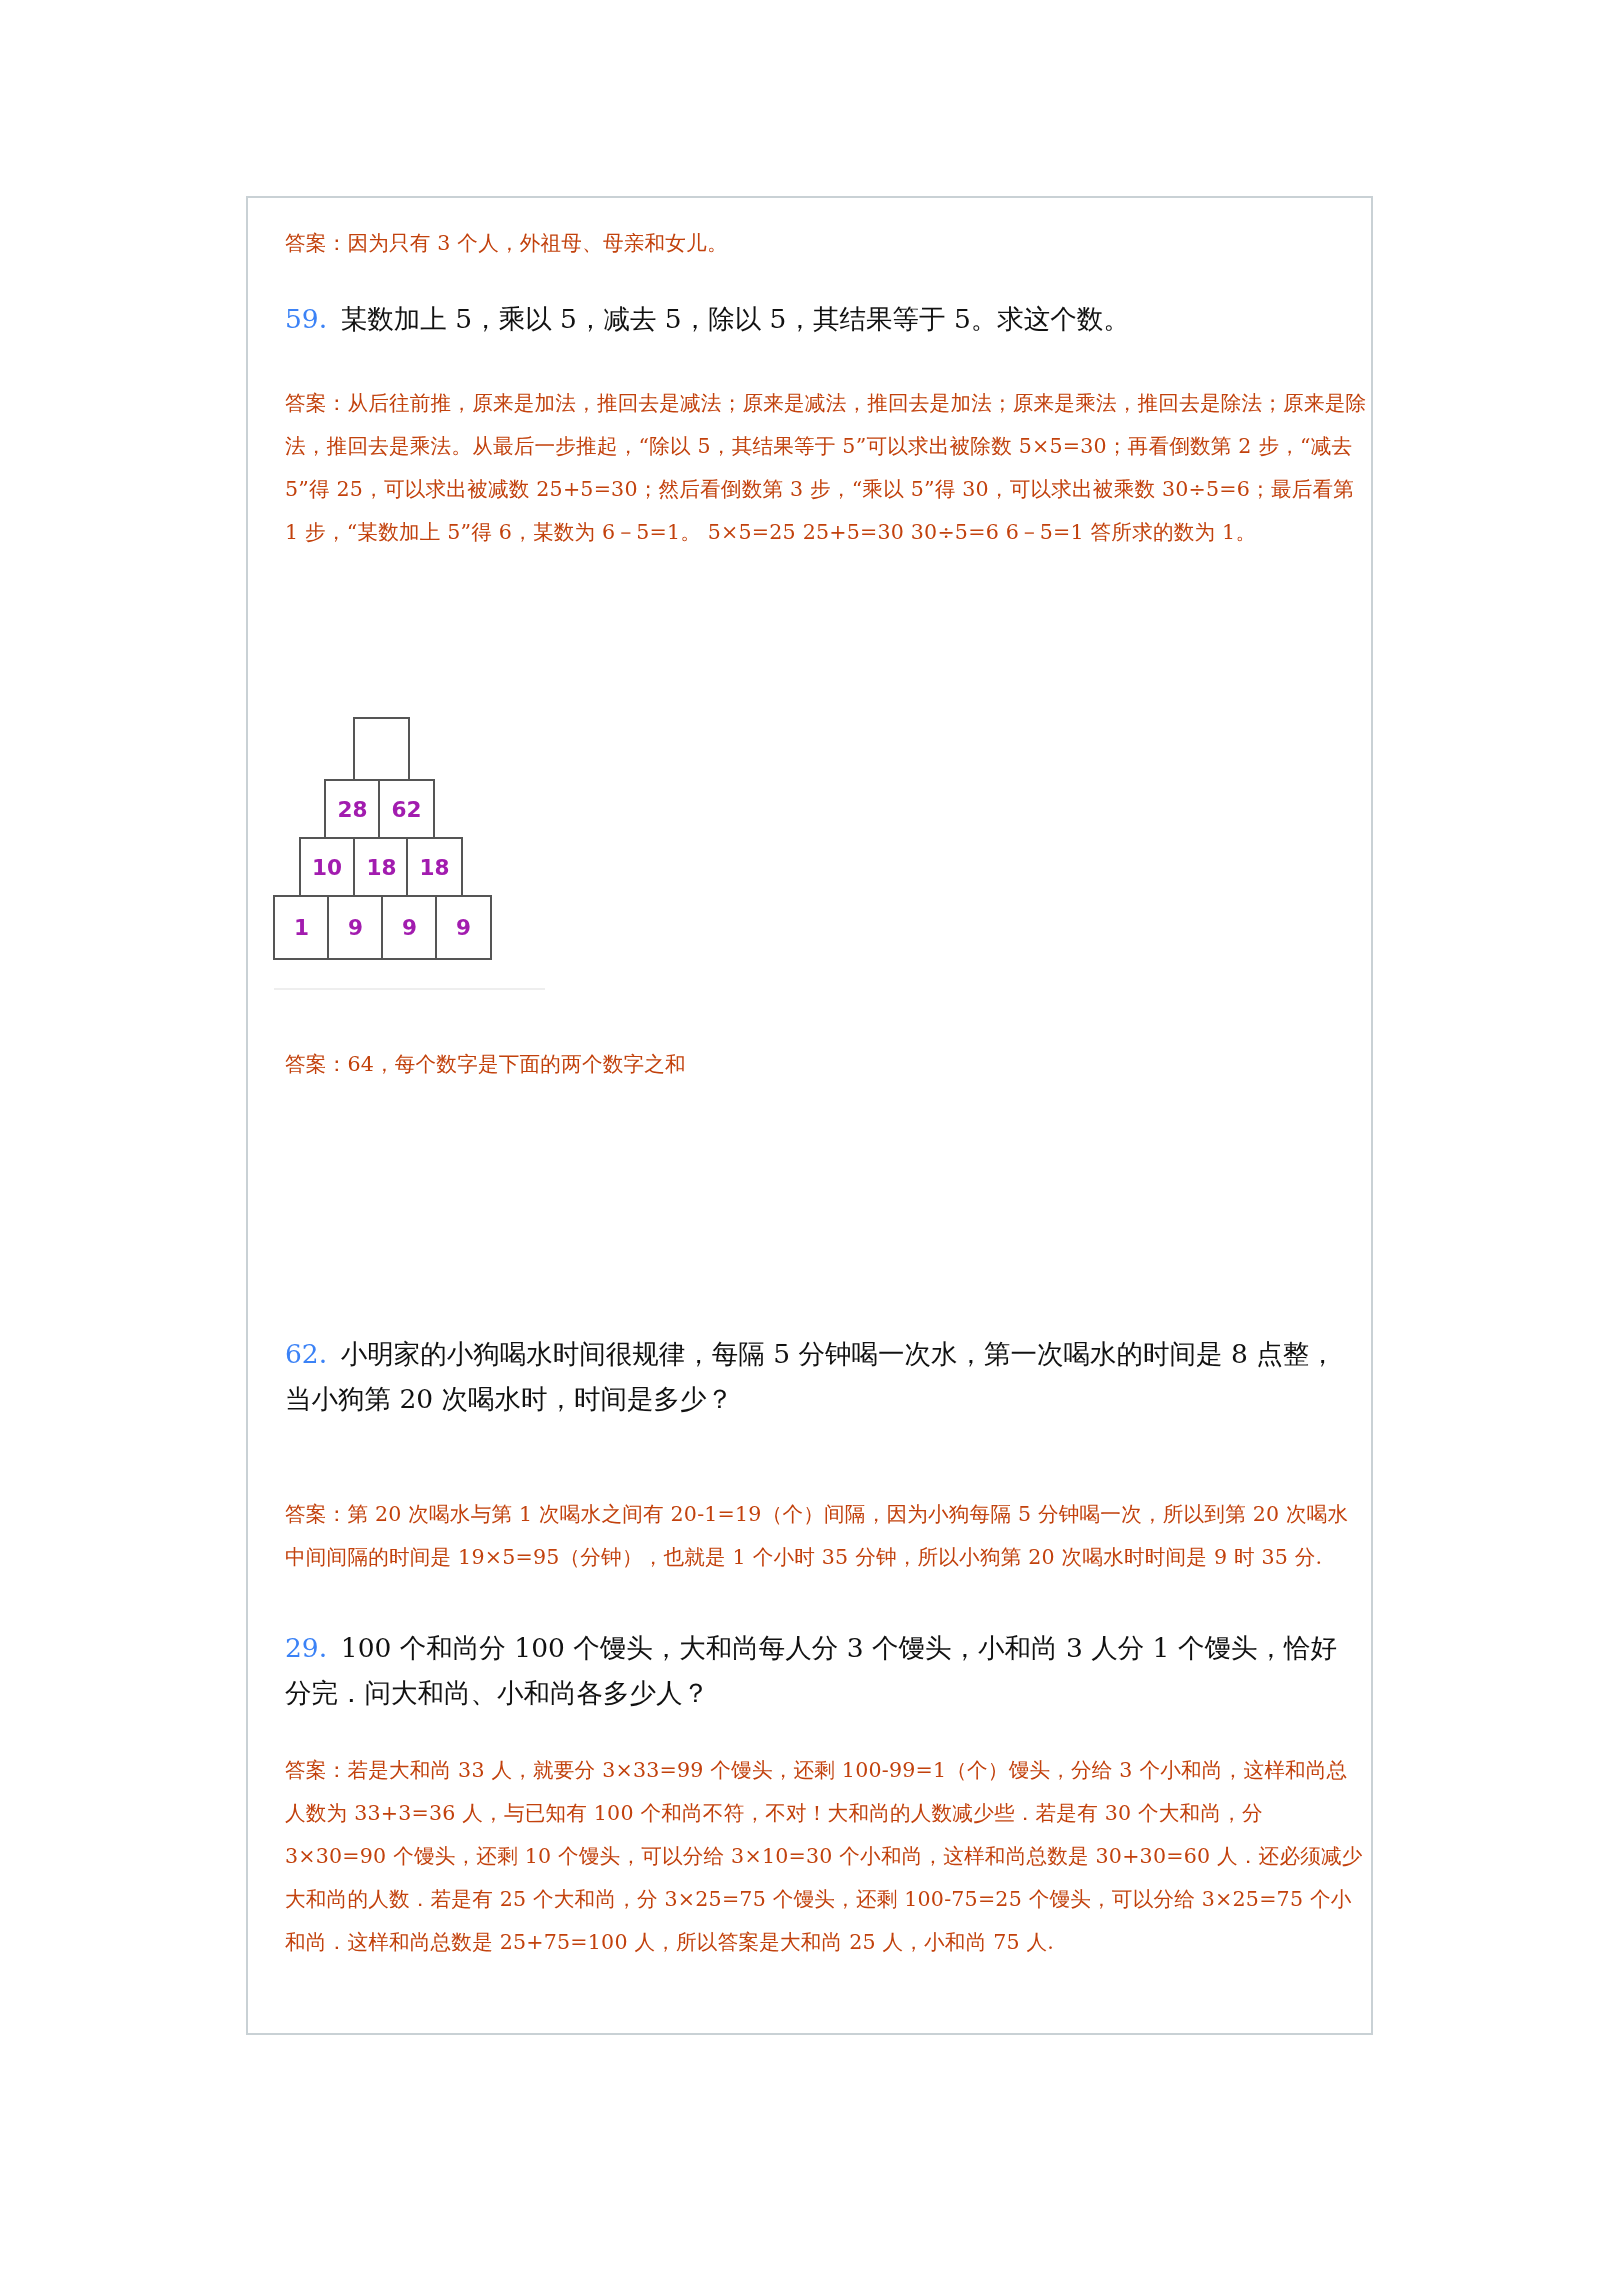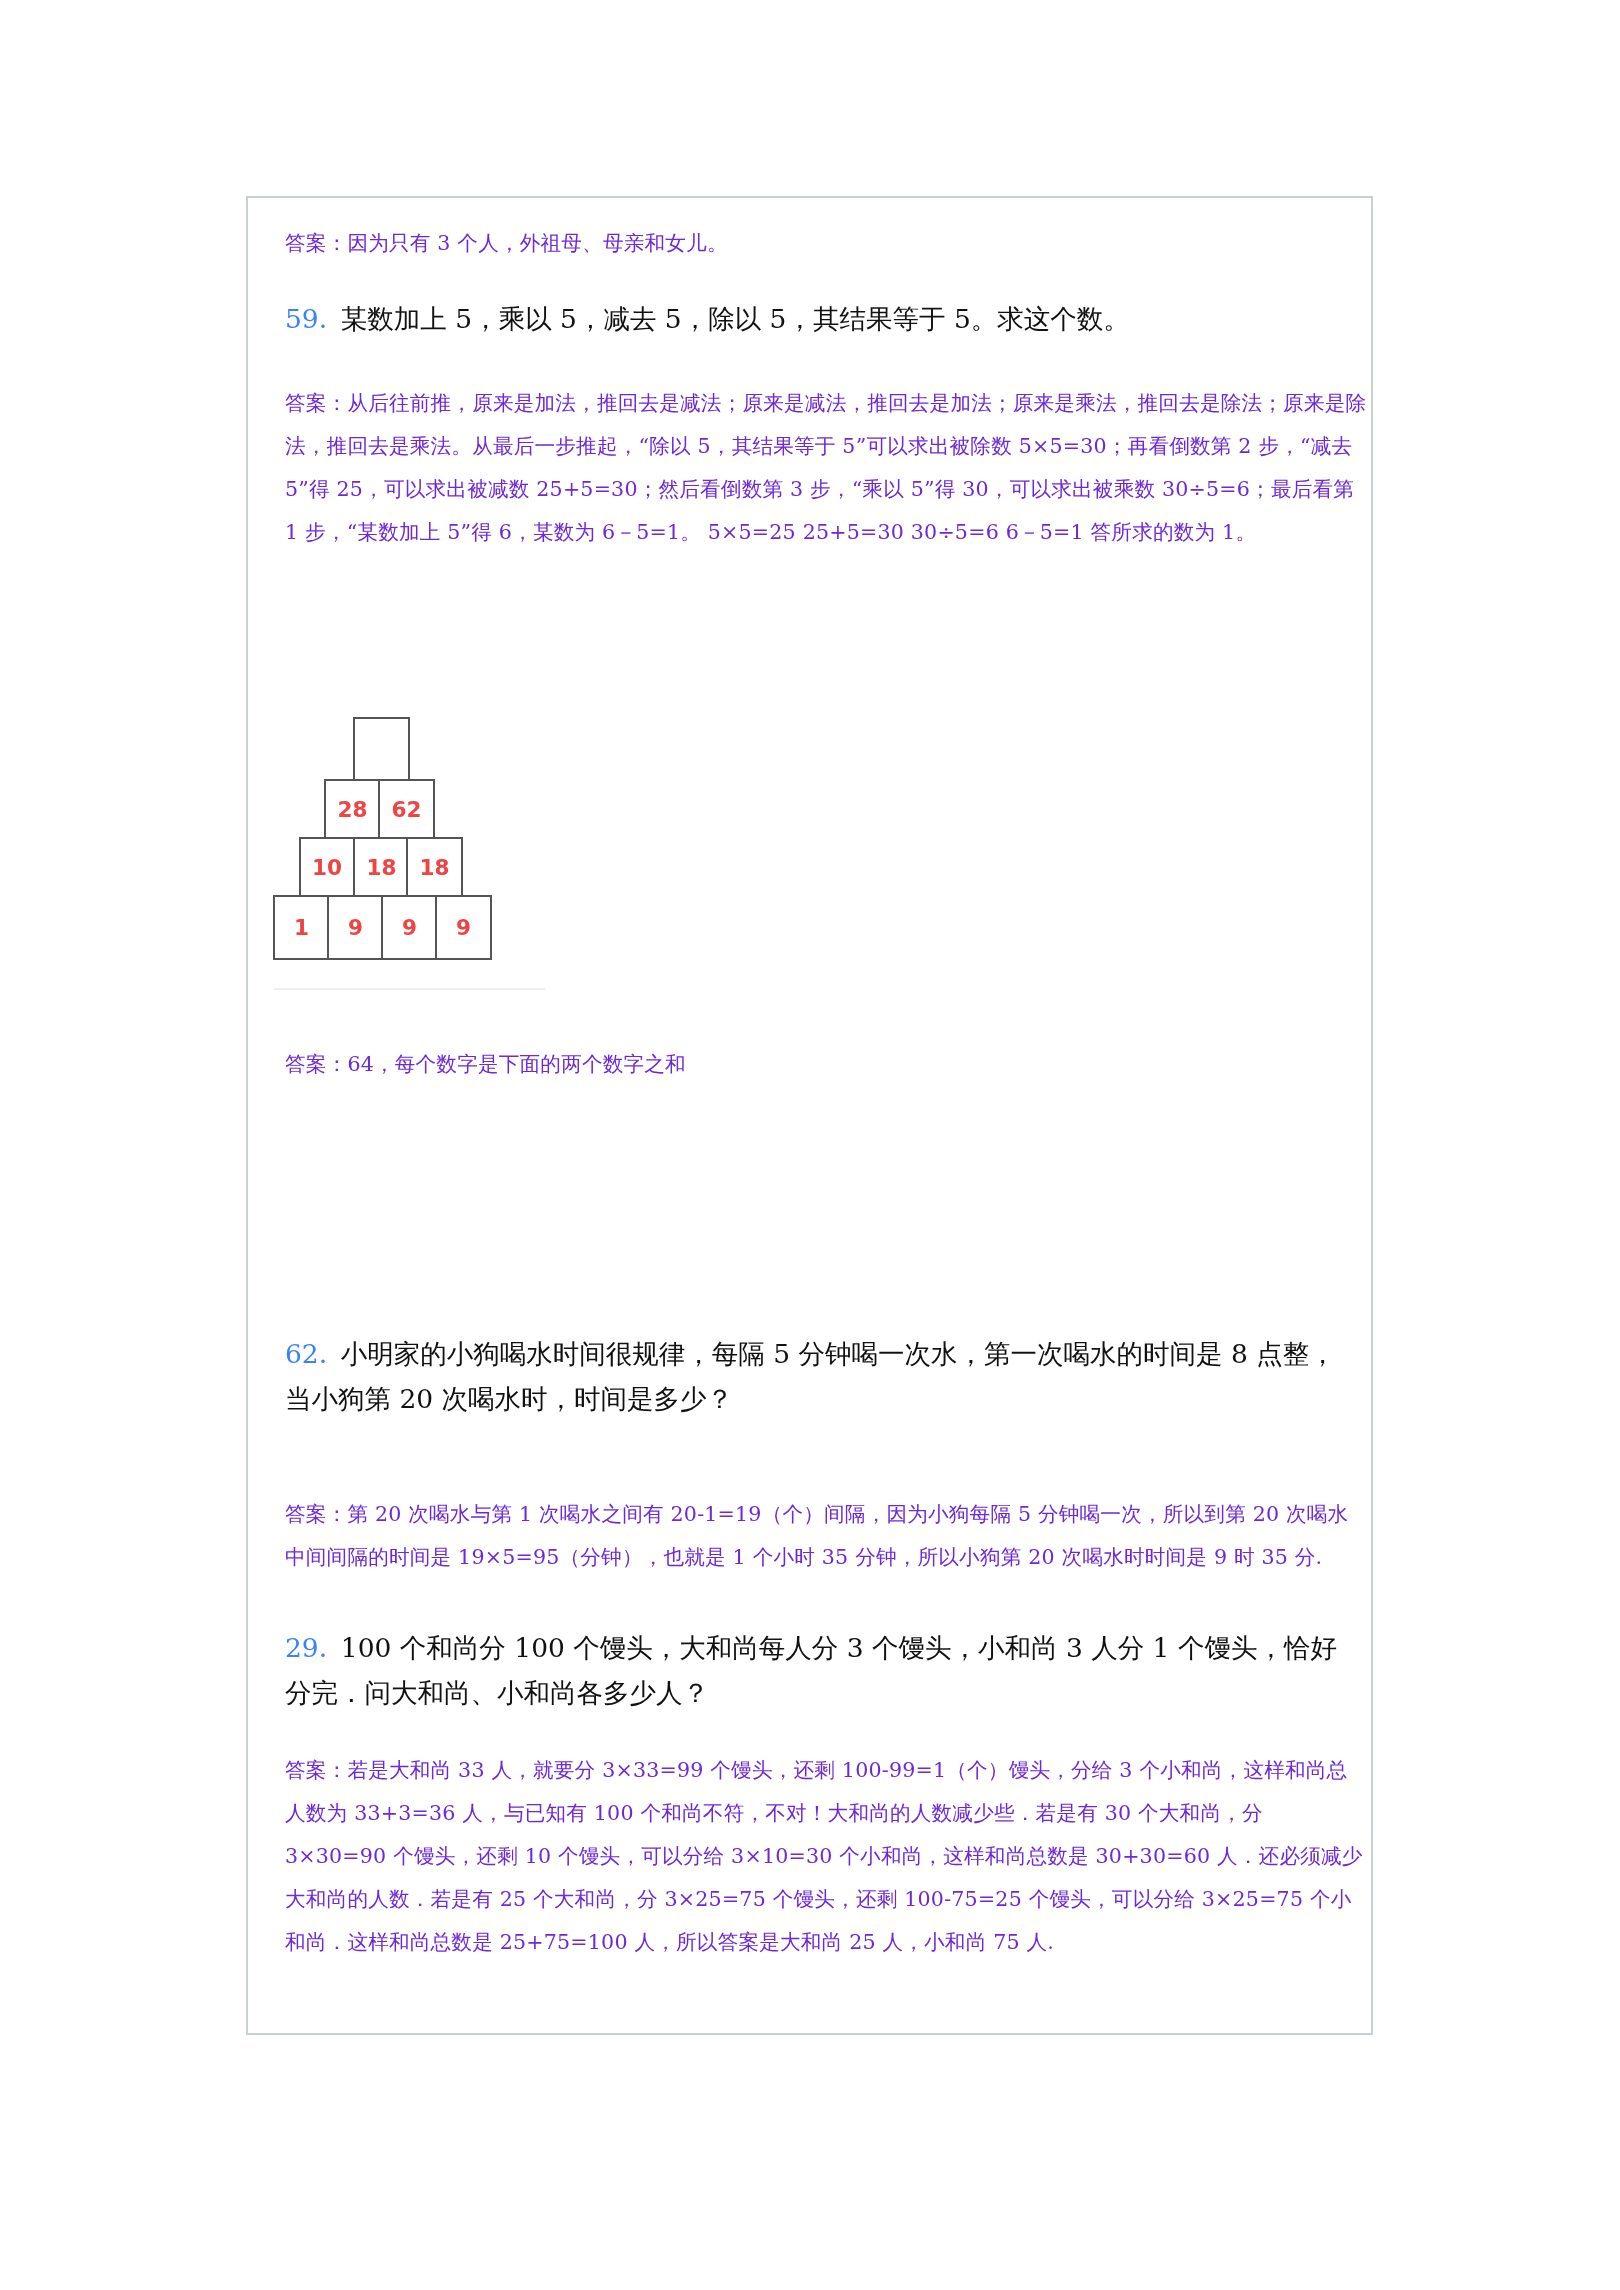--- a/index.html
+++ b/index.html
@@ -2,27 +2,27 @@
 <html><head>
 <meta charset="utf-8">
 <style>
   html, body { margin:0; padding:0; background:#ffffff; }
   body { width:1620px; height:2291px; position:relative; font-family:"DejaVu Serif","Liberation Serif",serif; }
   .frame {
     position:absolute; left:246px; top:196px; width:1127px; height:1839px;
     border:2px solid #c9d1d5; box-sizing:border-box; background:#fff;
   }
   .blk { position:absolute; left:37px; right:9.8px; }
-  .ans { color:#6d28d9; font-size:20.6px; line-height:43px; letter-spacing:0.2px; }
+  .ans { color:#c2410c; font-size:20.6px; line-height:43px; letter-spacing:0.2px; }
   .q { color:#111; font-size:26.5px; line-height:45px; }
   .qnum { color:#3b82f6; margin-right:13.7px; }
   .pyramid { position:absolute; left:31px; top:519px; width:265px; height:274px; }
   .cell { position:absolute; width:57px; height:61px; border:2.9px solid #555; box-sizing:border-box;
           display:flex; align-items:center; justify-content:center; font-family:"DejaVu Sans",sans-serif;
-          font-size:21.6px; color:#ef4444; font-weight:bold; background:#fff; }
+          font-size:21.6px; color:#a21caf; font-weight:bold; background:#fff; }
   .baseline { position:absolute; left:25.5px; top:790px; width:271px; height:2px; background:#eee; }
 </style>
 </head>
 <body>
 
 <div class="frame">
 
   <div class="blk ans" style="top:23.5px;">答案：因为只有 3 个人，外祖母、母亲和女儿。</div>
 
   <div class="blk q" style="top:98px;">

